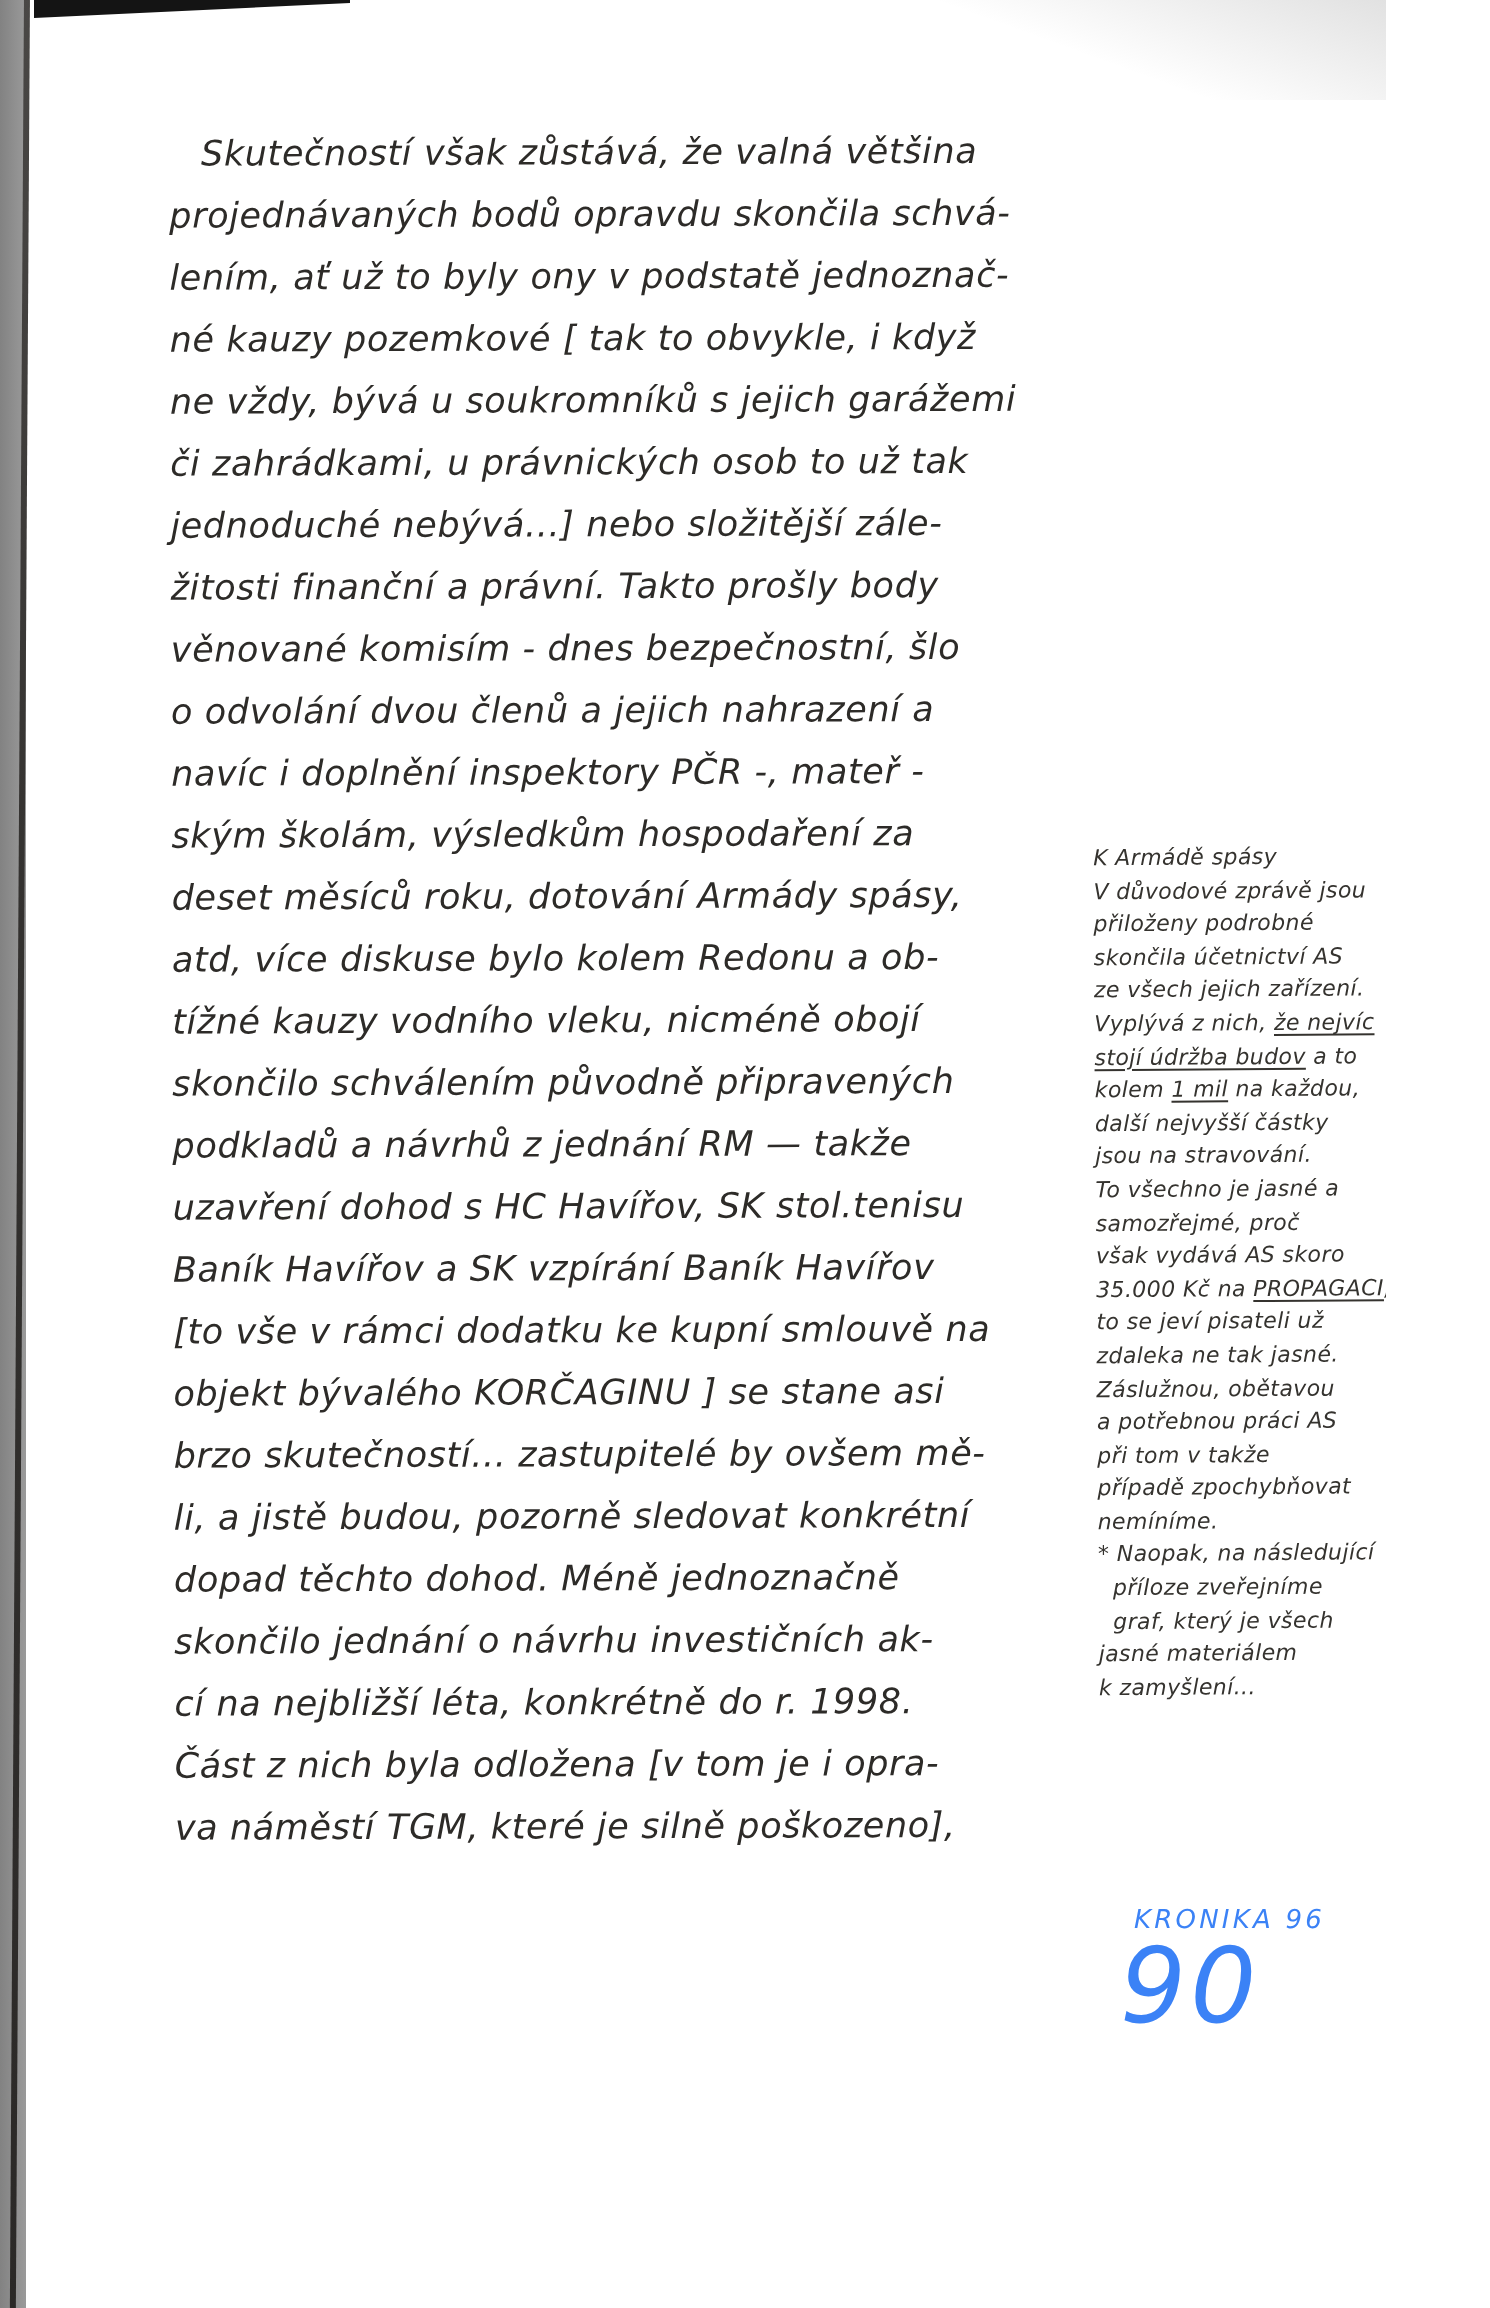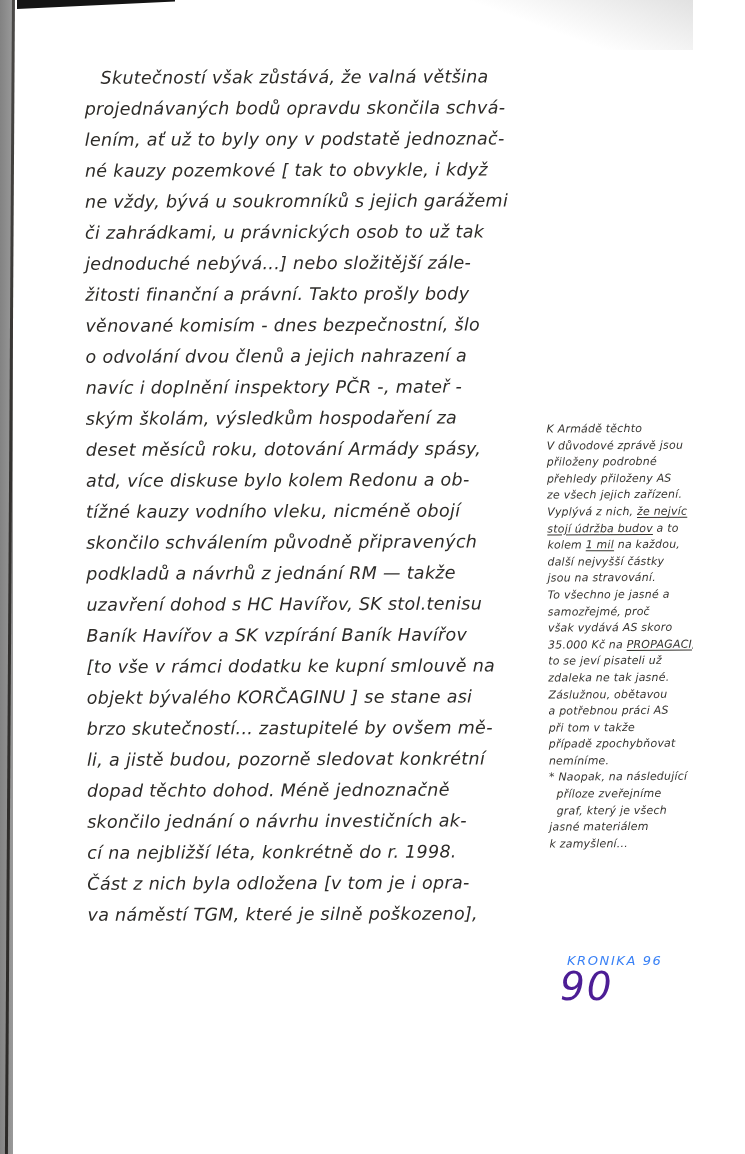--- a/index.html
+++ b/index.html
@@ -86,23 +86,23 @@
     font-size: 13px;
     letter-spacing: 1.6px;
     color: #3b82f6;
     white-space: pre;
     margin-left: 24px;
   }
   .page-number {
     position: absolute;
     left: 560px; top: 964px;
     font-style: italic;
-    font-size: 39px;
+    font-size: 52px;
     letter-spacing: 2px;
-    color: #4c1d95;
+    color: #3b82f6;
   }
 </style>
 </head>
 <body>
 
 <div class="scan">
 
   <div class="edge-left"></div>
   <div class="spine-line"></div>
   <div class="top-wedge"></div>
@@ -133,24 +133,24 @@
       <div class="line">brzo skutečností... zastupitelé by ovšem mě-</div>
       <div class="line">li, a jistě budou, pozorně sledovat konkrétní</div>
       <div class="line">dopad těchto dohod. Méně jednoznačně</div>
       <div class="line">skončilo jednání o návrhu investičních ak-</div>
       <div class="line">cí na nejbližší léta, konkrétně do r. 1998.</div>
       <div class="line">Část z nich byla odložena [v tom je i opra-</div>
       <div class="line">va náměstí TGM, které je silně poškozeno],</div>
     </div>
 
   <div class="margin-note">
-      <div class="line">K Armádě těchto</div>
+      <div class="line">K Armádě spásy</div>
       <div class="line">V důvodové zprávě jsou</div>
       <div class="line">přiloženy podrobné</div>
-      <div class="line">přehledy přiloženy AS</div>
+      <div class="line">skončila účetnictví AS</div>
       <div class="line">ze všech jejich zařízení.</div>
       <div class="line">Vyplývá z nich, <u>že nejvíc</u></div>
       <div class="line"><u>stojí údržba budov</u> a to</div>
       <div class="line">kolem <u>1 mil</u> na každou,</div>
       <div class="line">další nejvyšší částky</div>
       <div class="line">jsou na stravování.</div>
       <div class="line">To všechno je jasné a</div>
       <div class="line">samozřejmé, proč</div>
       <div class="line">však vydává AS skoro</div>
       <div class="line">35.000 Kč na <u>PROPAGACI</u>,</div>

